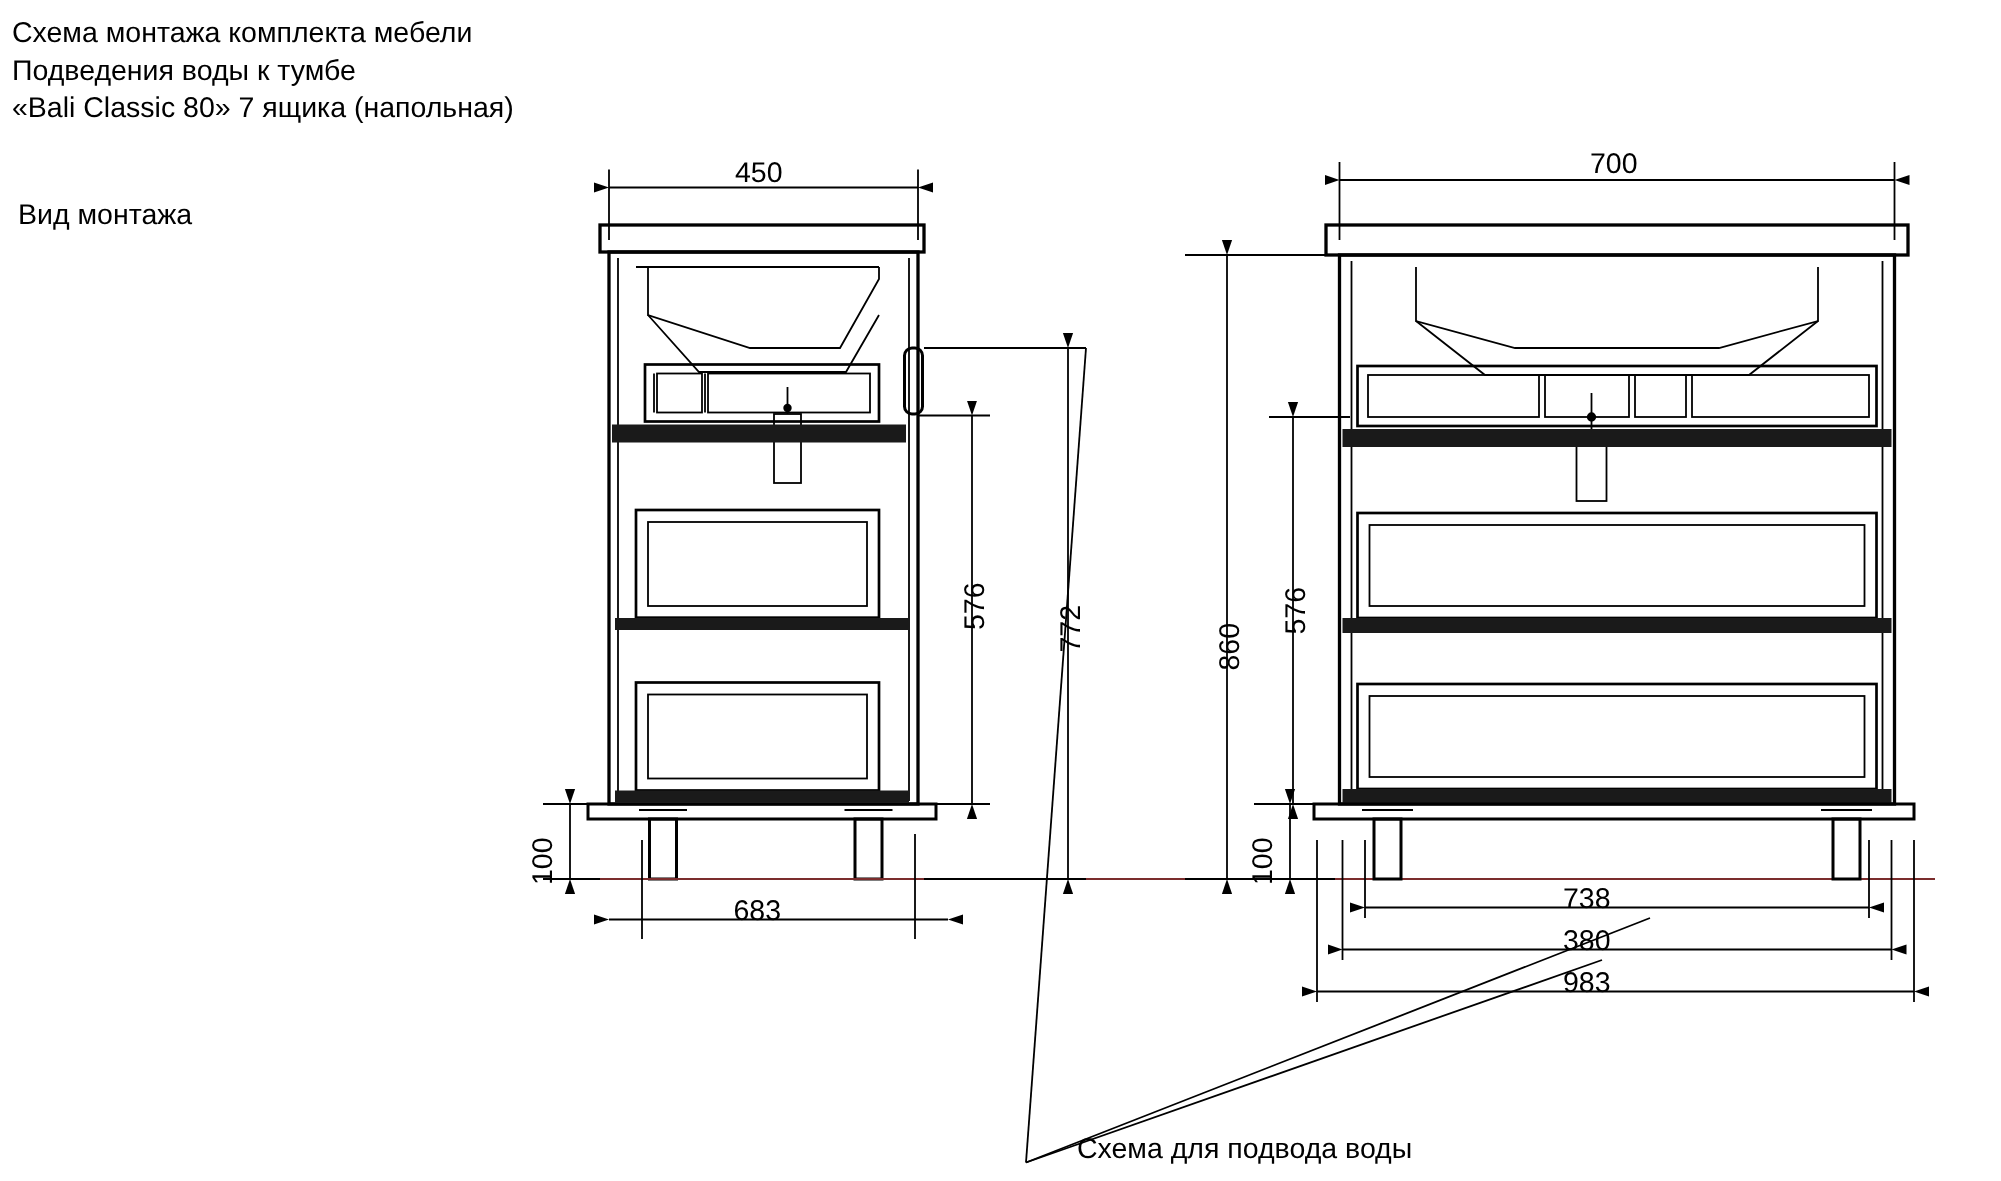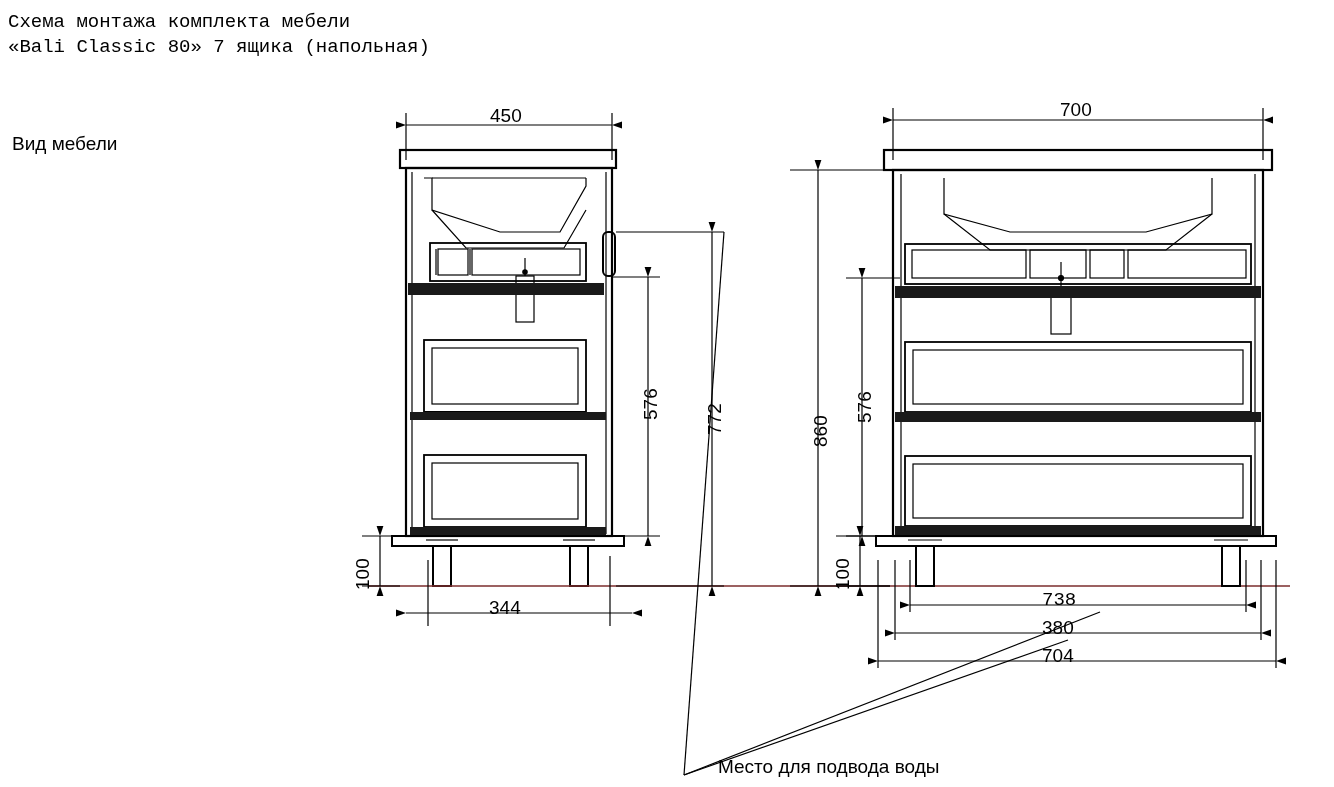--- a/index.html
+++ b/index.html
@@ -23,21 +23,21 @@
     height: 787px;
   }
   .title-block {
     position: absolute;
     left: 8px;
     top: 10px;
     font-size: 19px;
     line-height: 25px;
     white-space: nowrap;
   }
-  .title-line { display: block; font-family: Liberation Mono, monospace; }
+  .title-line { display: block; }
   .view-label {
     position: absolute;
     left: 12px;
     top: 133px;
     font-size: 19px;
     white-space: nowrap;
   }
   .dim {
     position: absolute;
     font-size: 19px;
@@ -209,32 +209,33 @@
     <g>
       <line x1="684" y1="775" x2="724" y2="232"></line>
       <line x1="684" y1="775" x2="1100" y2="612"></line>
       <line x1="684" y1="775" x2="1068" y2="640"></line>
     </g>
   </g>
 </svg>
 
 <div class="title-block">
   <span class="title-line">Схема монтажа комплекта мебели</span>
+  <span class="title-line">Подведения воды к тумбе</span>
   <span class="title-line">«Bali Classic 80» 7 ящика (напольная)</span>
 </div>
 
-<div class="view-label">Вид мебели</div>
+<div class="view-label">Вид монтажа</div>
 
 <div class="dim" style="left:490px; top:105px;">450</div>
 <div class="dim vert" style="left:640px; top:420px;">576</div>
 <div class="dim vert" style="left:704px; top:435px;">772</div>
 <div class="dim vert" style="left:352px; top:590px;">100</div>
-<div class="dim" style="left:489px; top:597px;">344</div>
+<div class="dim" style="left:489px; top:597px;">683</div>
 
 <div class="dim" style="left:1060px; top:99px;">700</div>
 <div class="dim vert" style="left:810px; top:447px;">860</div>
 <div class="dim vert" style="left:854px; top:423px;">576</div>
 <div class="dim vert" style="left:832px; top:590px;">100</div>
-<div class="dim" style="left:1042px; top:589px;font-family:Liberation Mono, monospace;">738</div>
+<div class="dim" style="left:1042px; top:589px;">738</div>
 <div class="dim" style="left:1042px; top:617px;">380</div>
-<div class="dim" style="left:1042px; top:645px;">704</div>
-
-<div class="note-label" style="left:718px; top:756px;">Место для подвода воды</div>
+<div class="dim" style="left:1042px; top:645px;">983</div>
+
+<div class="note-label" style="left:718px; top:756px;">Схема для подвода воды</div>
 
 </body></html>

